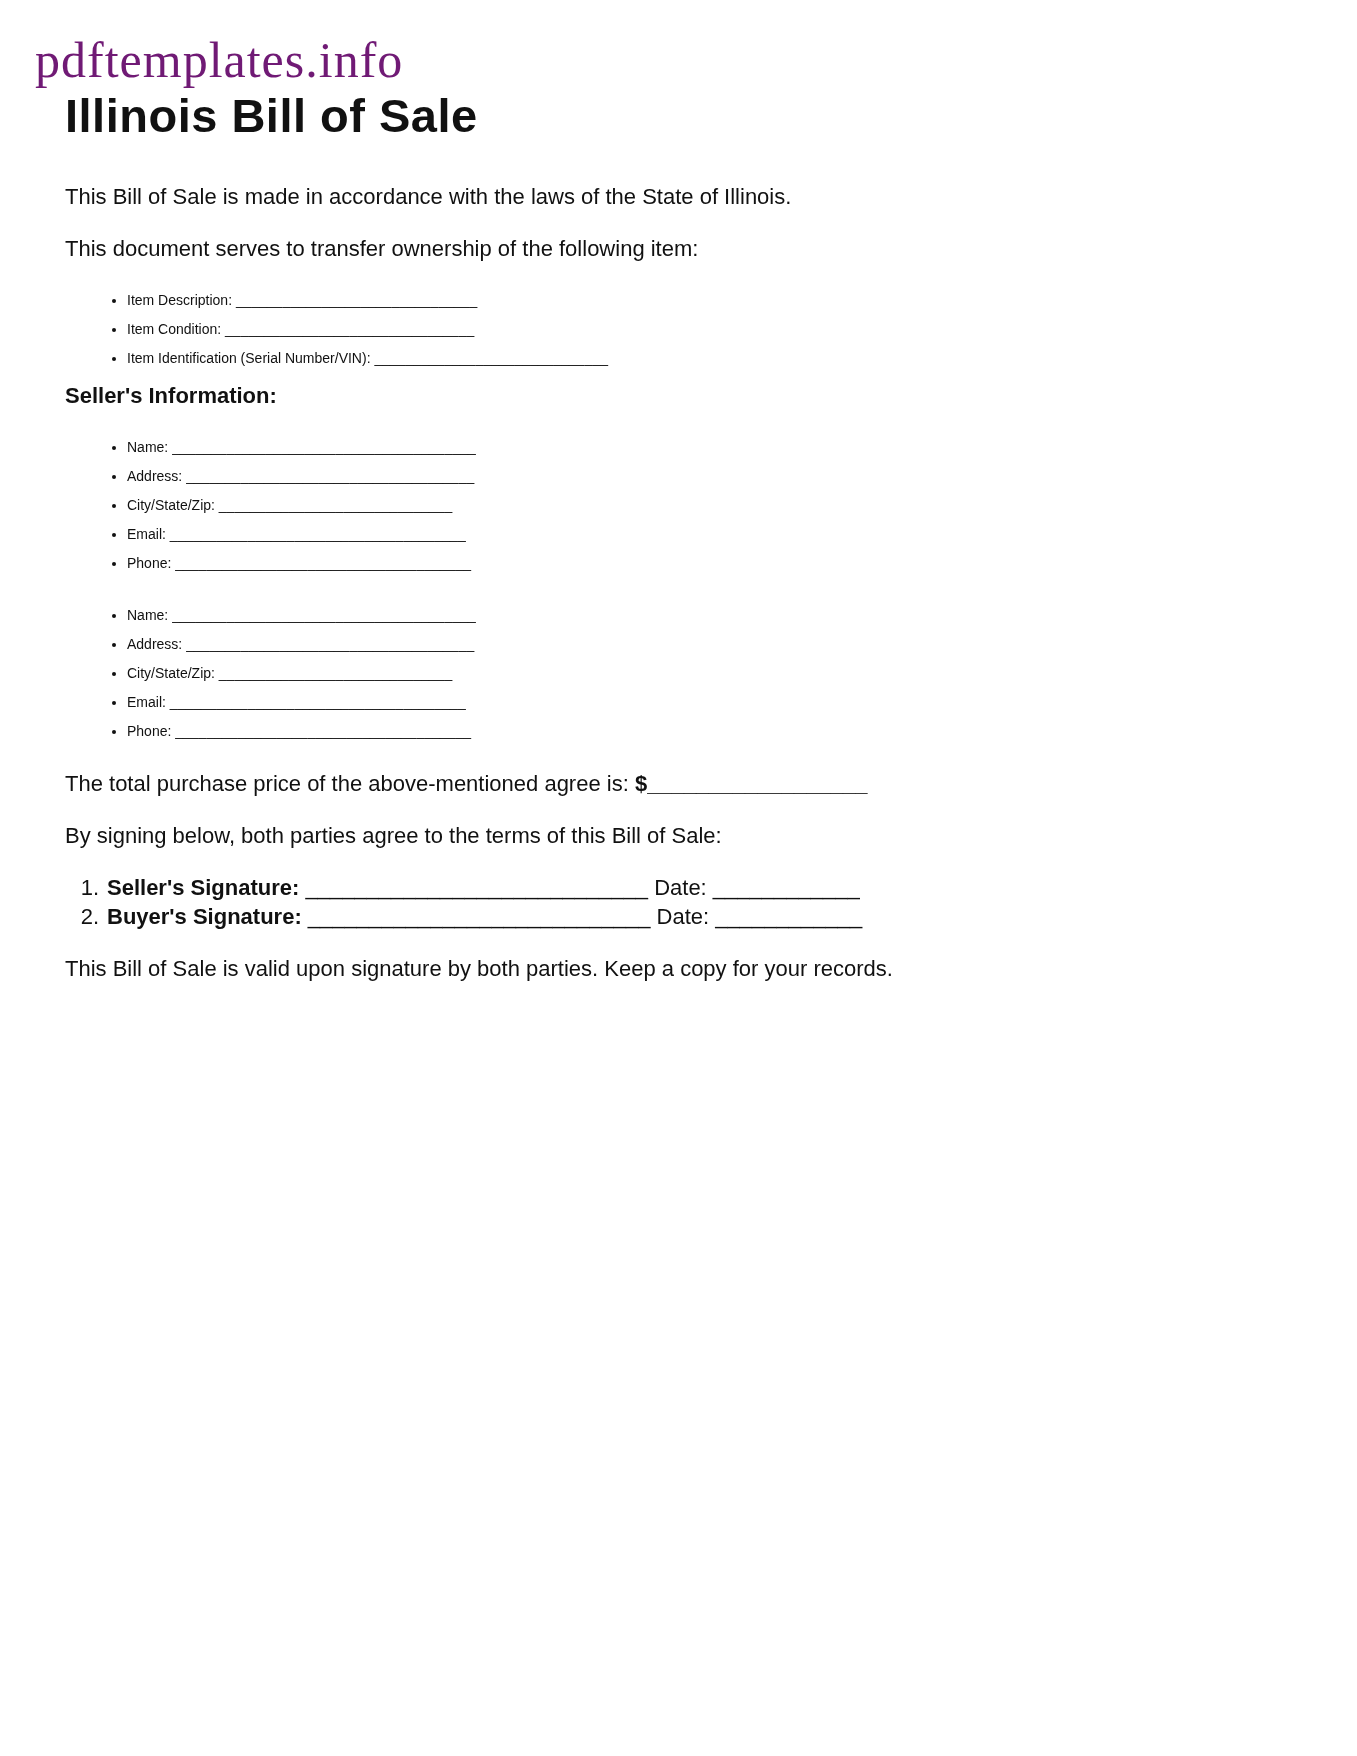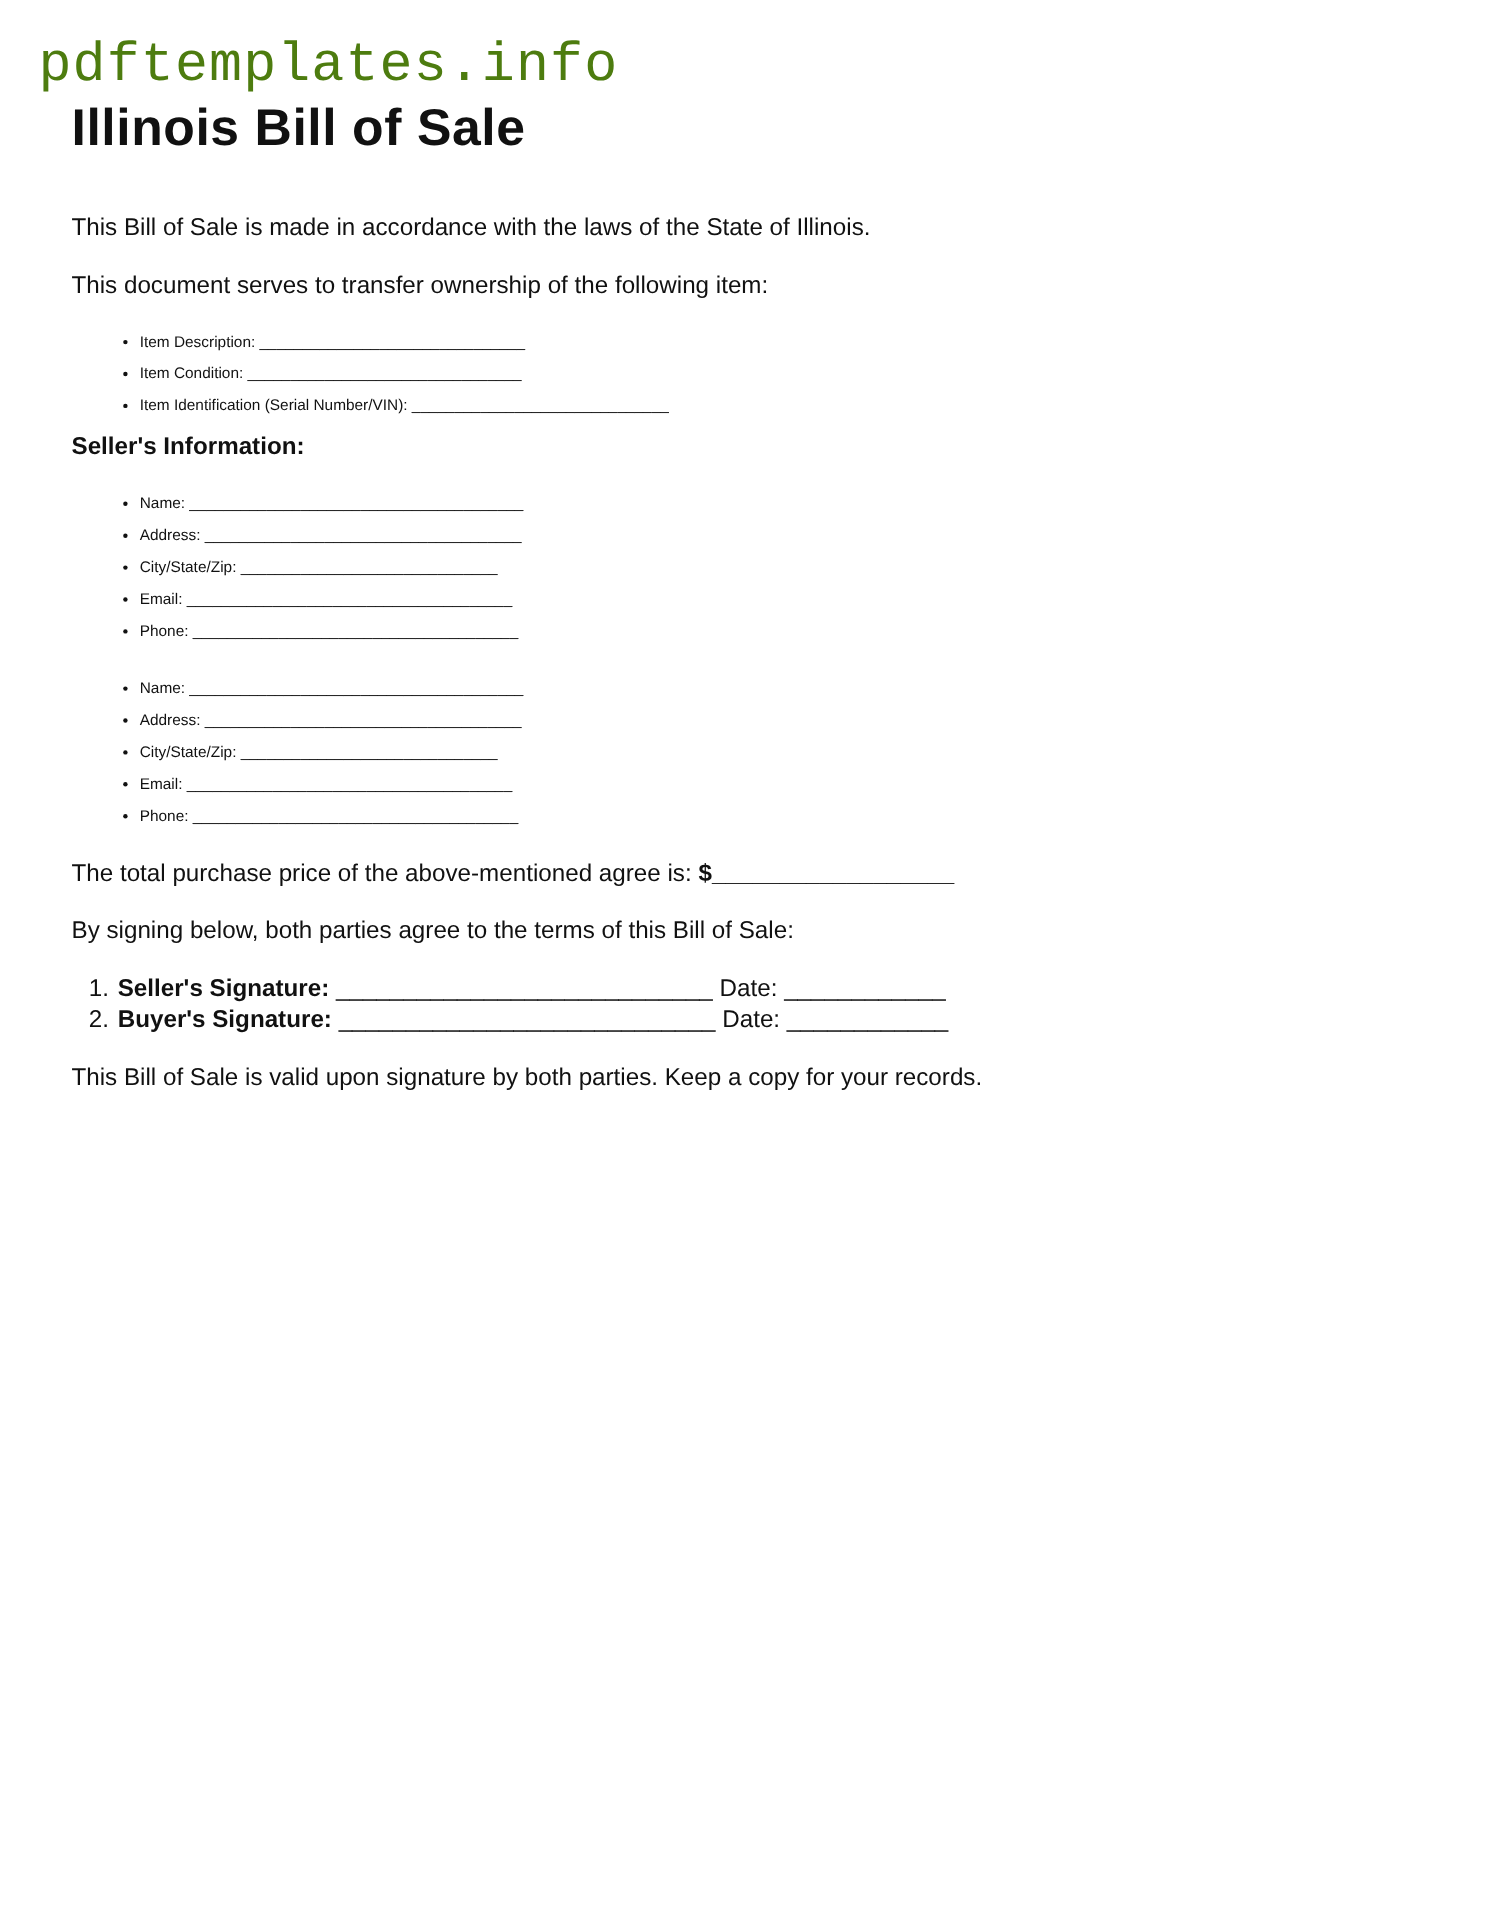--- a/index.html
+++ b/index.html
@@ -10,24 +10,24 @@
     font-family: "Liberation Sans", sans-serif;
     color: #111111;
   }
   .page {
     width: 1357px;
     min-height: 1756px;
     background: #ffffff;
     padding: 32px 65px 40px 65px;
   }
   .brand {
-    font-family: Liberation Mono, monospace;
+    font-family: Liberation Serif, serif;
     font-size: 50px;
     line-height: 57px;
-    color: #4d7c0f;
+    color: #701a75;
     margin-left: -30px;
     letter-spacing: 1px;
   }
   .title {
     font-size: 47px;
     line-height: 53px;
     font-weight: bold;
     color: #111111;
     letter-spacing: 0.5px;
   }
@@ -35,21 +35,21 @@
     font-size: 22px;
     line-height: 29px;
     margin-top: 23px;
   }
   .section-heading {
     font-size: 22px;
     line-height: 29px;
     font-weight: bold;
     margin-top: 8px;
   }
-  .first-para { margin-top: 50px; }
+  .first-para { margin-top: 40px; }
   ul.bullets {
     margin: 23px 0 0 0;
     padding-left: 62px;
     list-style-type: disc;
   }
   ul.bullets li {
     font-size: 14px;
     line-height: 29px;
   }
   .numbered {

